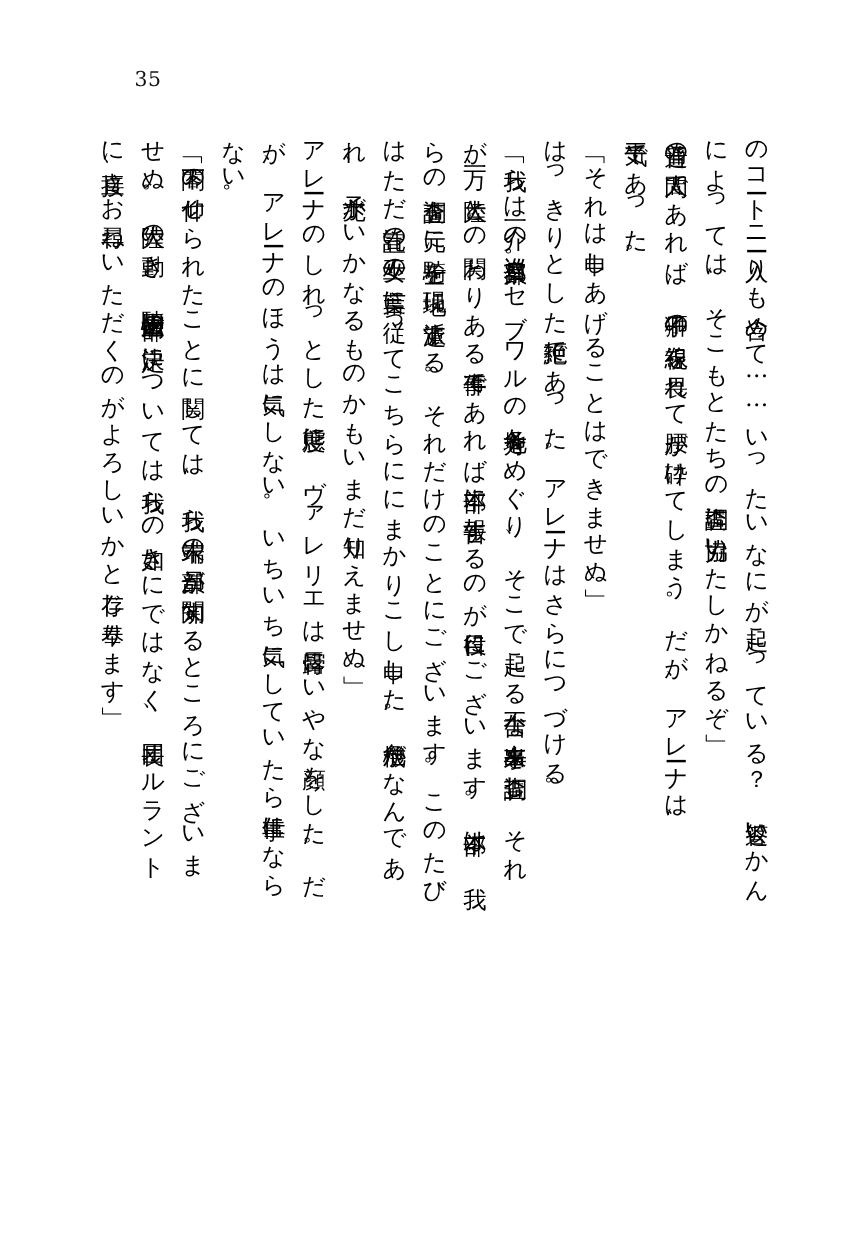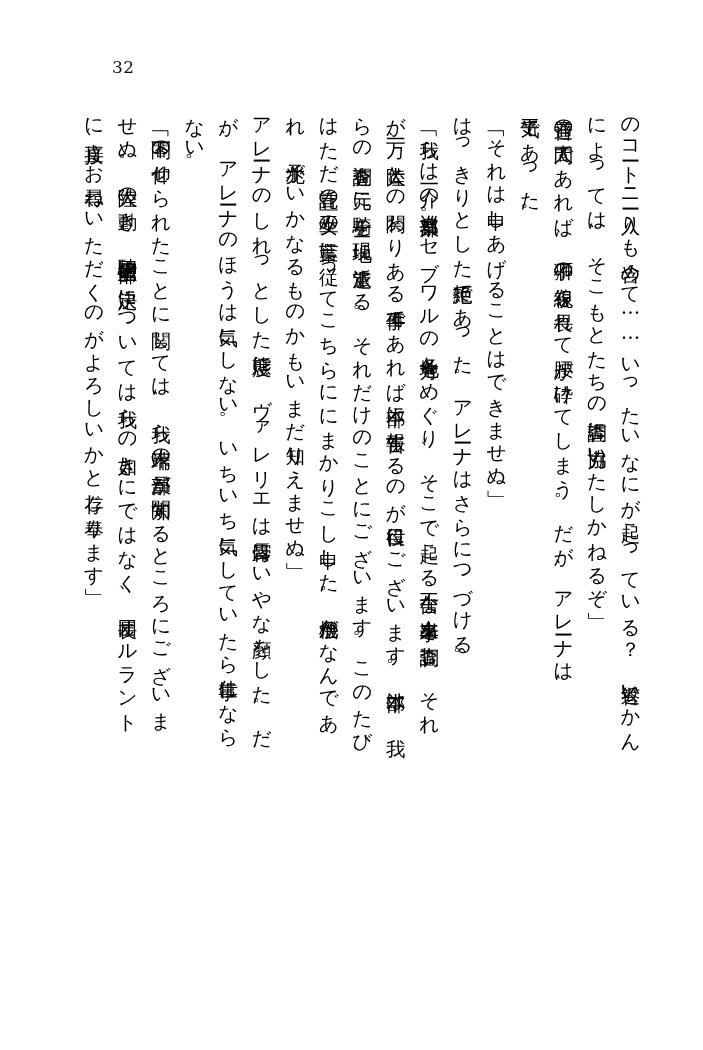--- a/index.html
+++ b/index.html
@@ -61,21 +61,21 @@
 
   .text-block p.indent {
     text-indent: 19.5px;
   }
 </style>
 </head>
 <body>
 
 <div class="page">
 
-  <div class="page-number">32</div>
+  <div class="page-number">35</div>
 
   <div class="text-block">
     <p>のコートニー入りも含めて……いったいなにが起こっている？　返答いかんによっては、そこもとたちの調査に協力いたしかねるぞ」</p>
     <p>普通の人間であれば、獅子の視線を畏れて腰が砕けてしまう。だが、アレーナは、</p>
     <p>平気であった。</p>
     <p class="indent">「それは申しあげることはできませぬ」</p>
     <p>はっきりとした拒絶であった。アレーナはさらにつづける。</p>
     <p class="indent">「我らは一介の巡察部員。セブワルの各地方をめぐり、そこで起こる不吉な出来事を調査し、それが万一、大陸との関わりある事件であれば本部に報告するのが役目にございます。本部は、我らの調査を元に騎士を現地に派遣する。それだけのことにございます。このたびはただ託宣の巫女の言葉に従ってこちらににまかりこし申した。危機がなんであれ、予兆がいかなるものかもいまだ知りえませぬ」</p>
     <p>アレーナのしれっとした態度に、ヴァレリエは露骨にいやな顔をした。だが、アレーナのほうは気にしない。いちいち気にしていたら仕事にならない。</p>
     <p class="indent">「閣下の仰せられたことに関しては、我ら末端の部員が関知するところにございませぬ。大陸の動き、騎士団上層部の決定については我らの如きにではなく、団長オルラントに直接、お尋ねいただくのがよろしいかと存じ奉ります」</p>

